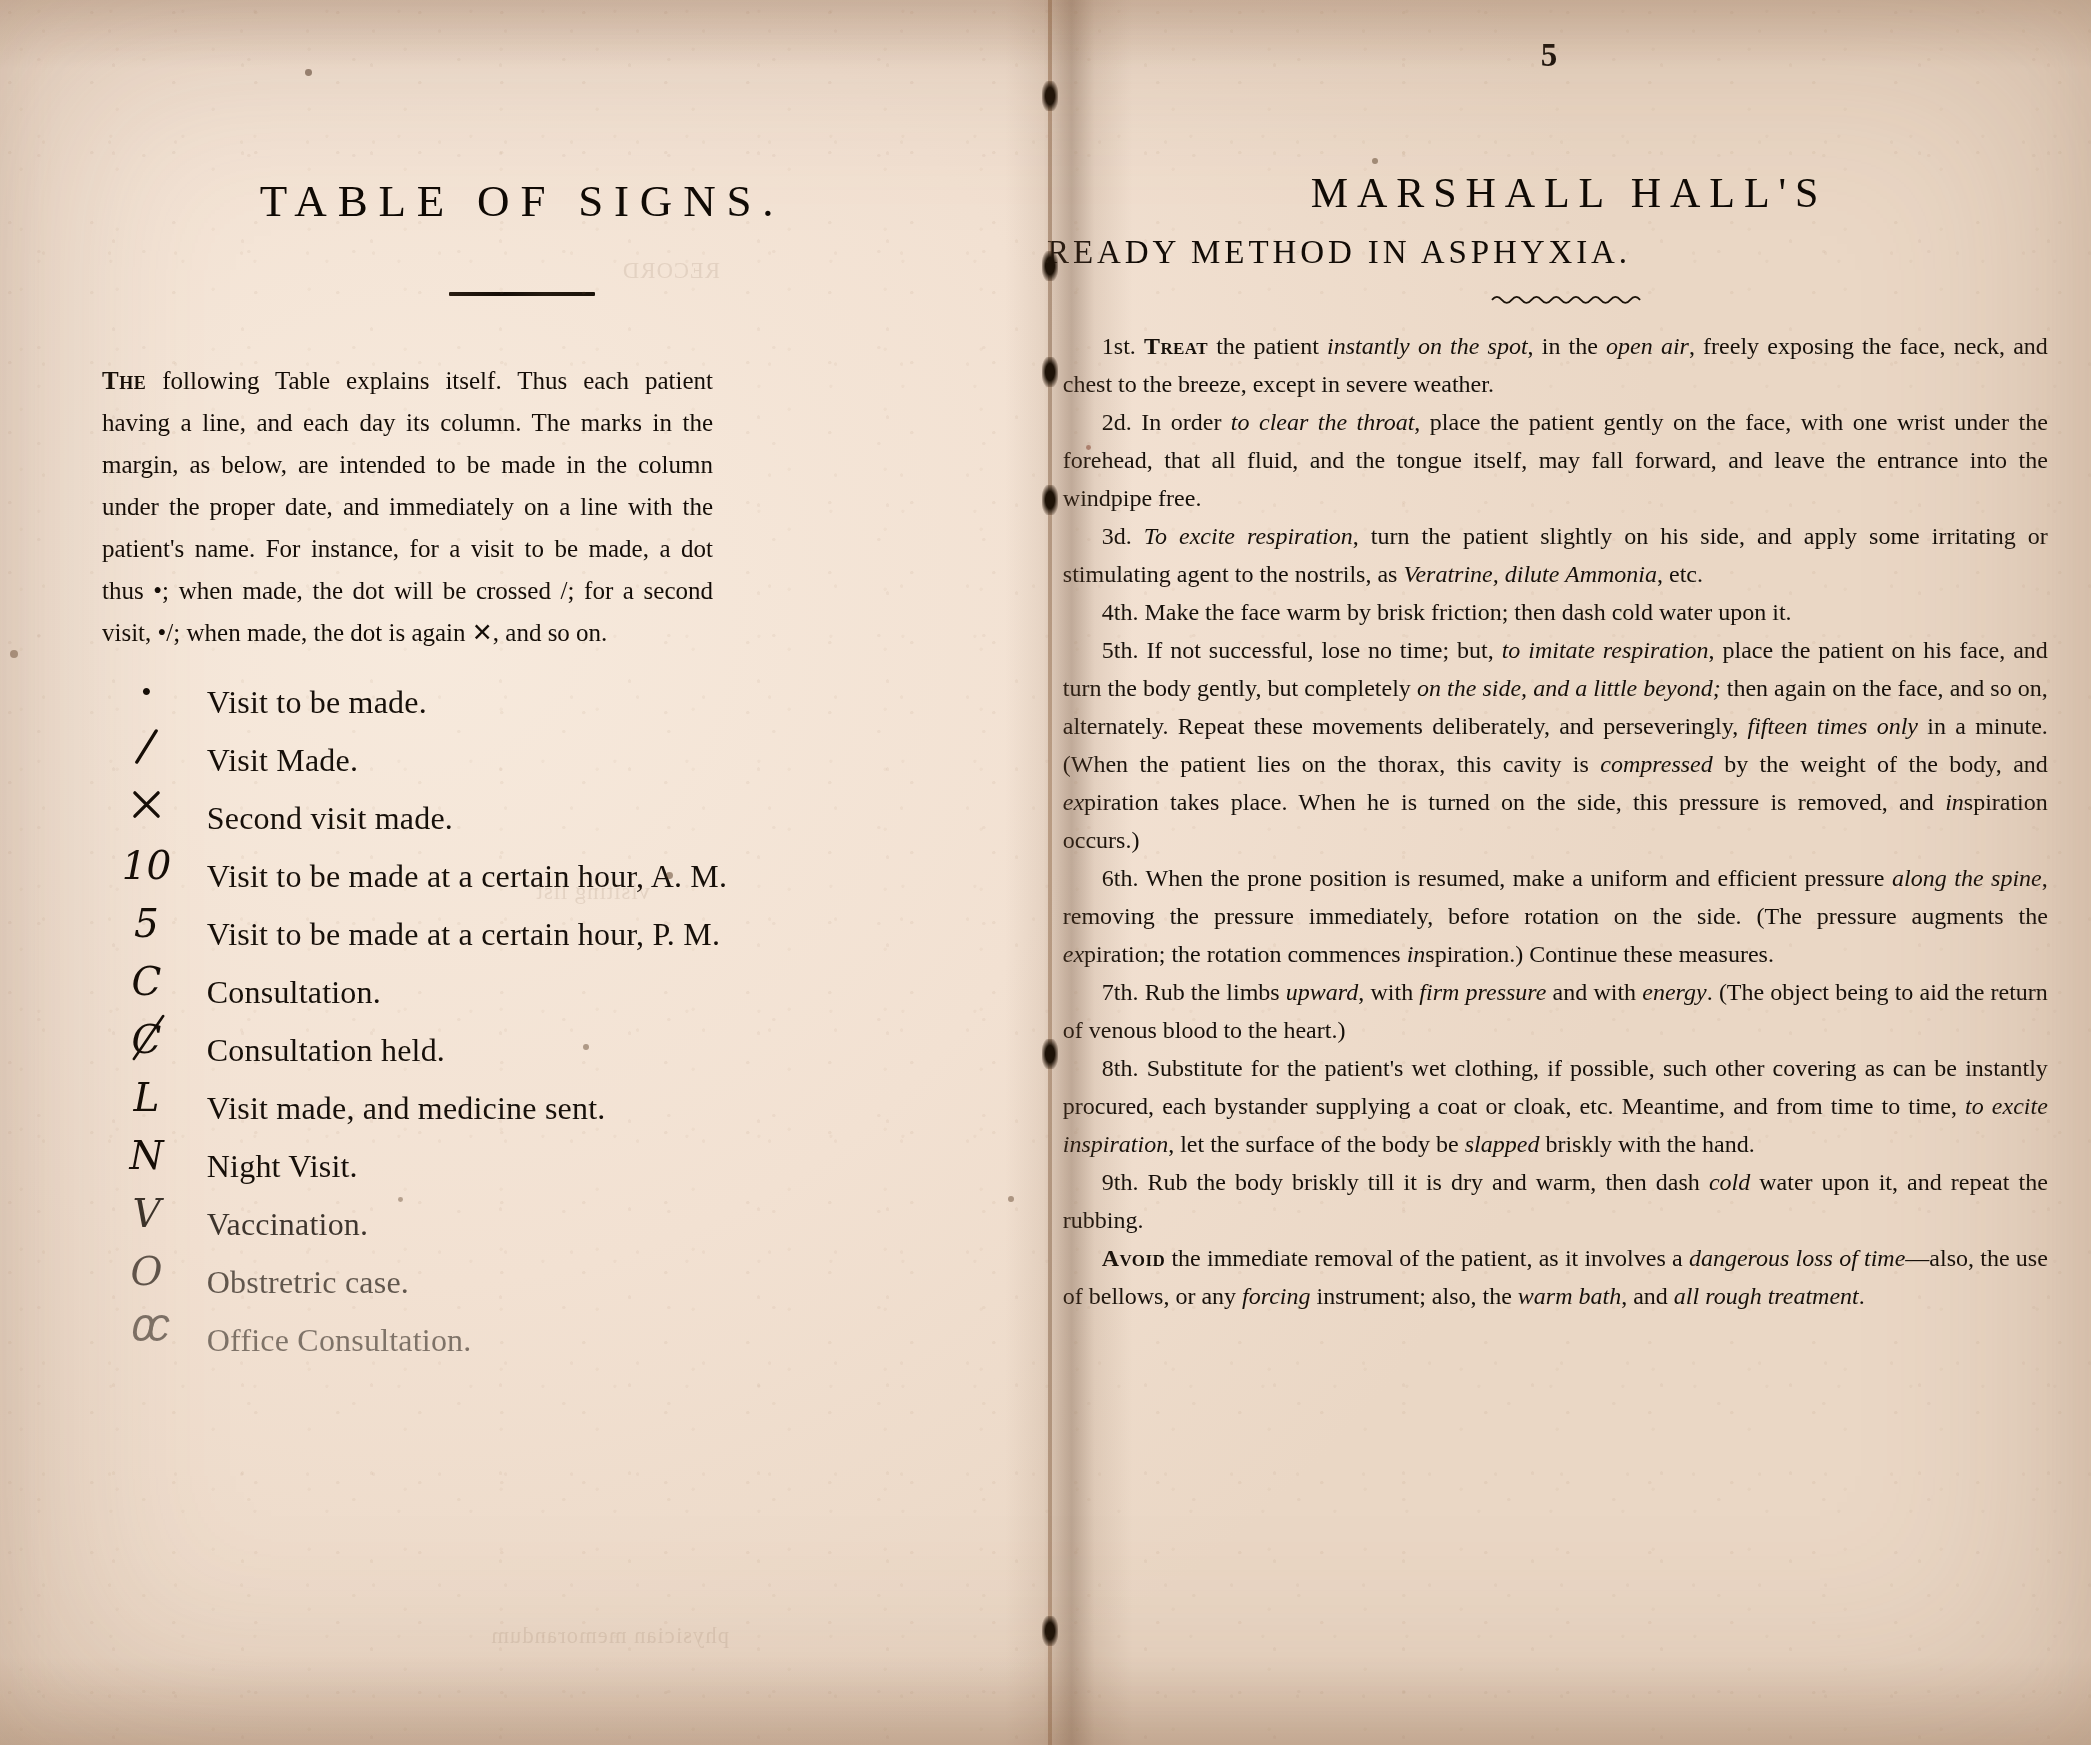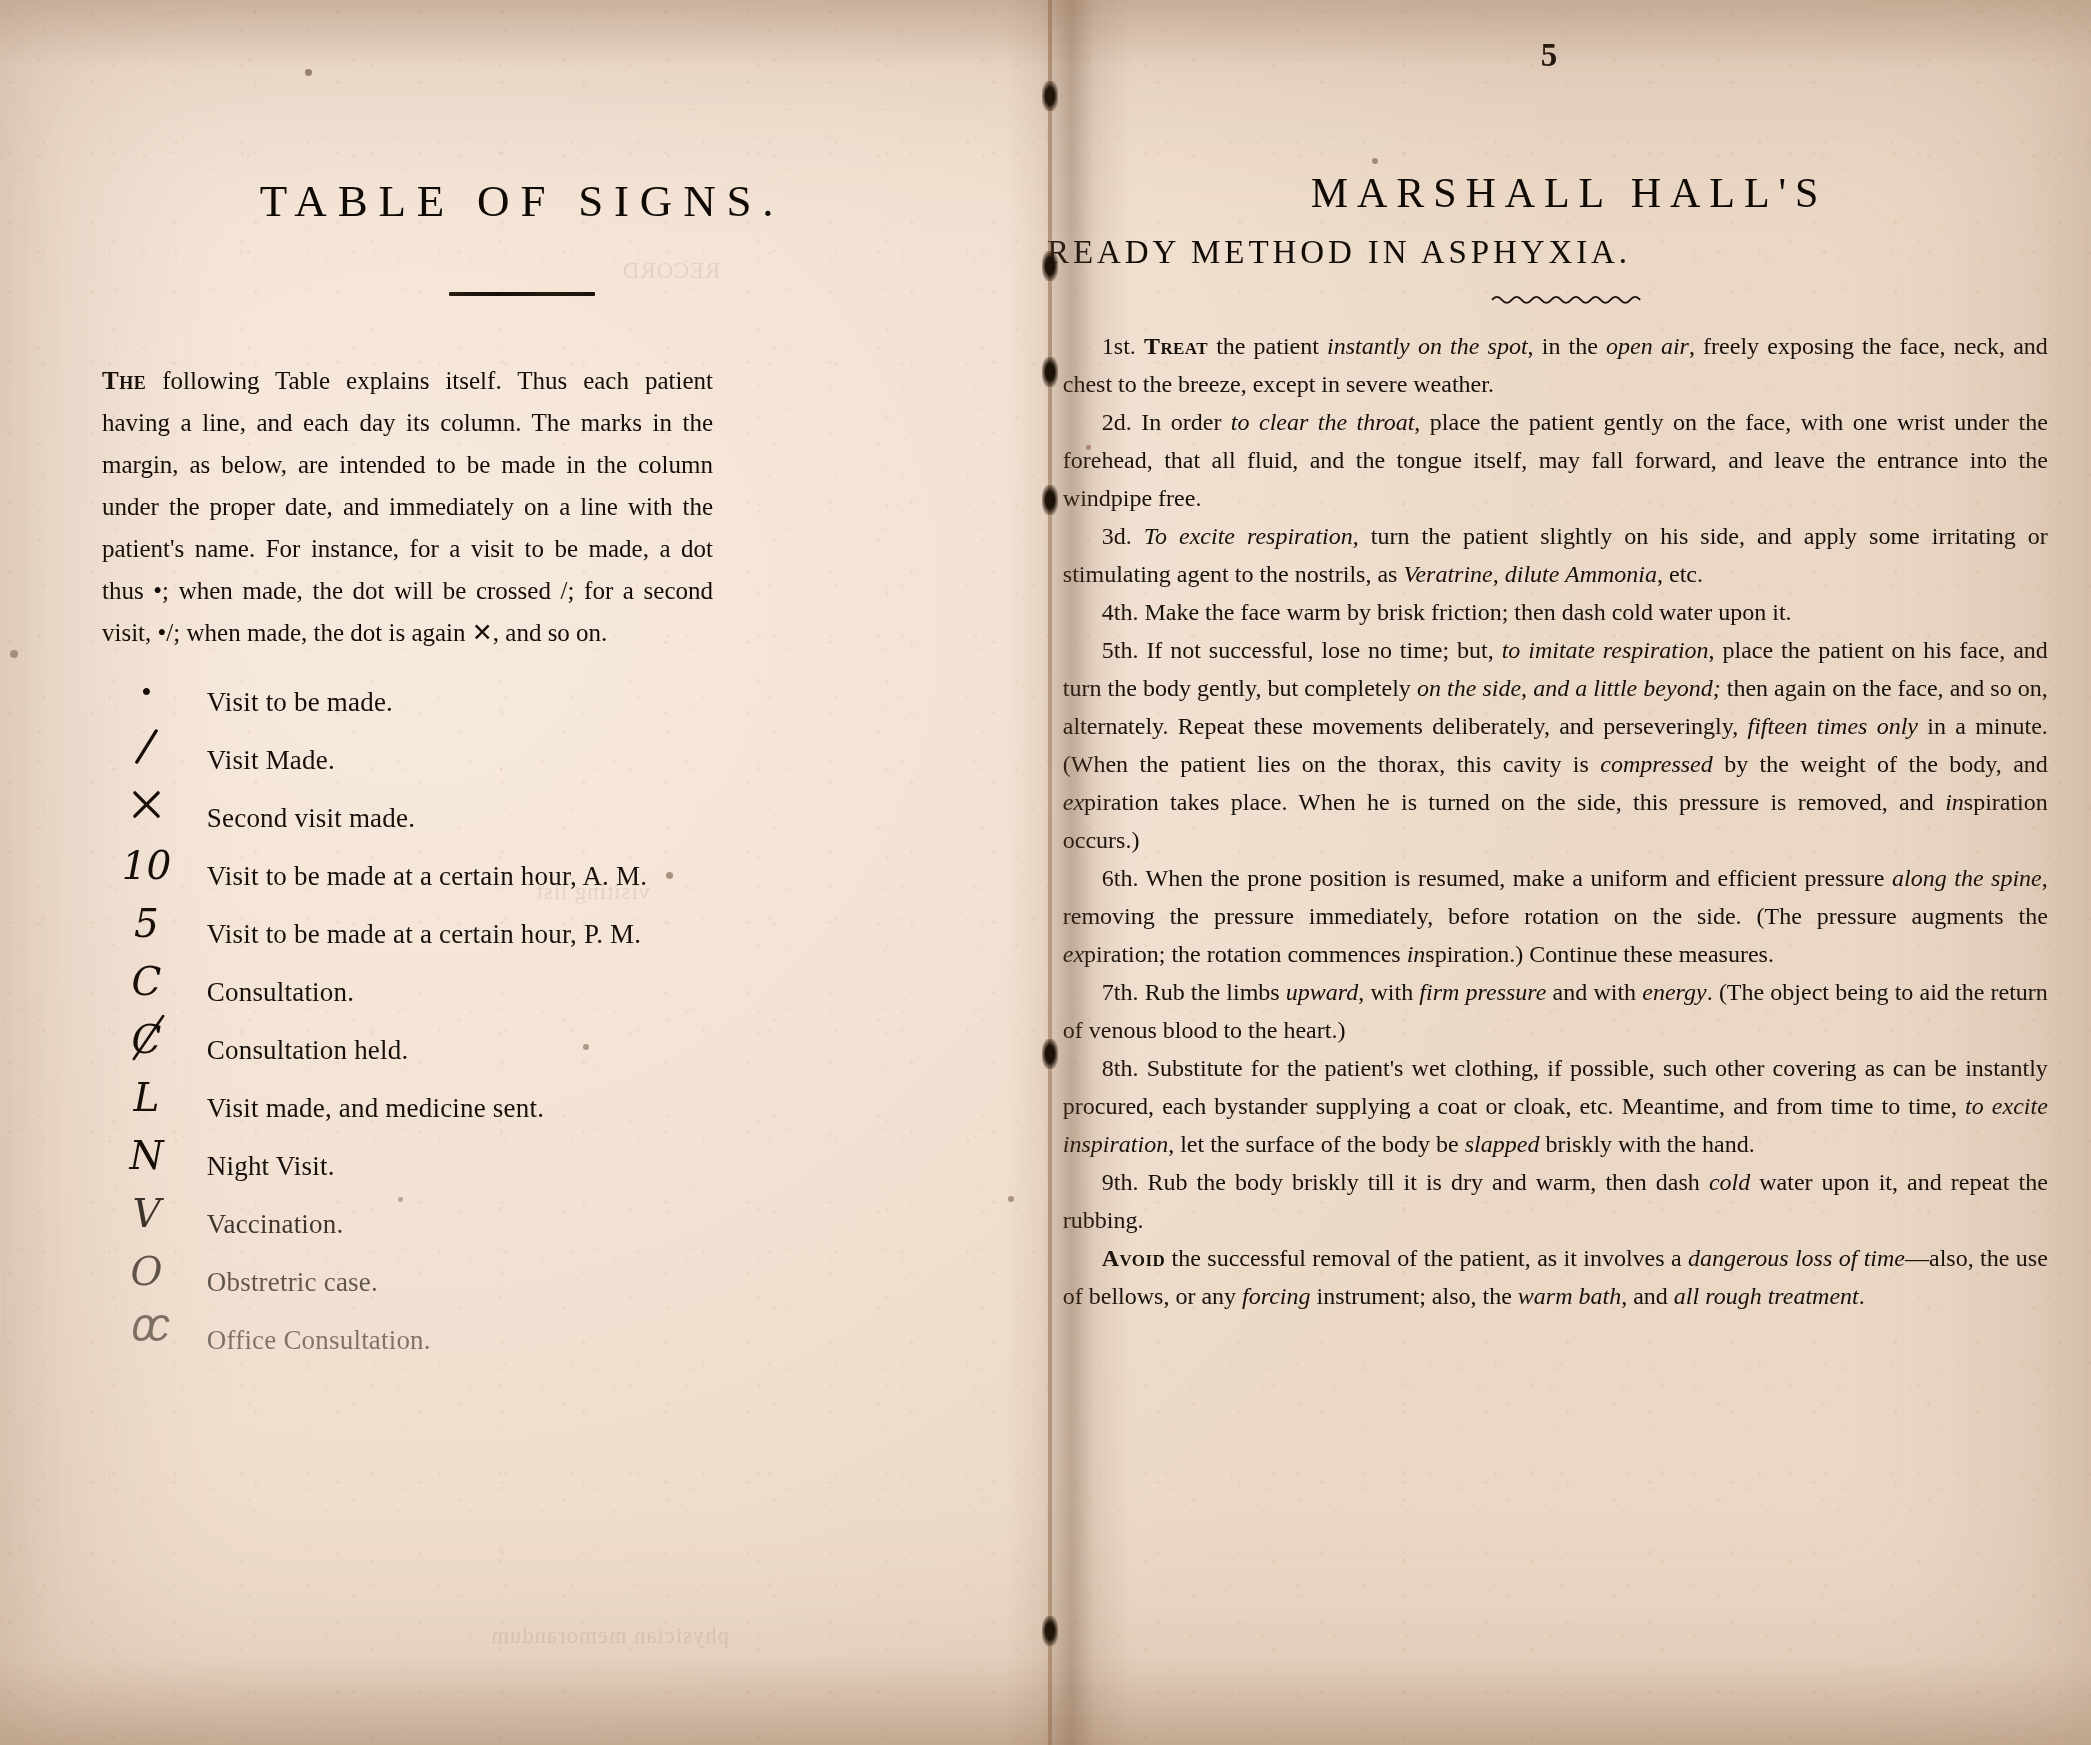--- a/index.html
+++ b/index.html
@@ -101,21 +101,21 @@
   }
   .signrow .mark{
     width:89px;flex:0 0 89px;text-align:center;
     font-size:33px;color:#140d07;line-height:1;
   }
   .signrow .mark.script{
     font-family:"DejaVu Serif", serif;
     font-style:italic;font-size:39px;font-weight:500;
   }
   .signrow .desc{
-    font-size:27px;color:#17100a;padding-left:15.8px;letter-spacing:0.2px;margin-top:23px;
+    font-size:32px;color:#17100a;padding-left:15.8px;letter-spacing:0.2px;margin-top:23px;
   }
   .fade1{opacity:.82;}
   .fade2{opacity:.66;}
   .fade3{opacity:.52;}
 
   
   .hall-title{
     position:absolute;top:169px;left:0;right:0;text-align:center;
     font-size:42px;letter-spacing:8.9px;color:#100b06;
   }
@@ -242,21 +242,21 @@
     <div class="body-right" id="bodyright">
         <p><span>1st.</span> <span class="sc">Treat</span><span> the patient </span><i>instantly on the spot</i><span>, in the </span><i>open air</i><span>, freely exposing the face, neck, and chest to the breeze, except in severe weather.</span></p>
         <p><span>2d.</span> <span> In order </span><i>to clear the throat</i><span>, place the patient gently on the face, with one wrist under the forehead, that all fluid, and the tongue itself, may fall forward, and leave the entrance into the windpipe free.</span></p>
         <p><span>3d.</span> <span>  </span><i>To excite respiration</i><span>, turn the patient slightly on his side, and apply some irritating or stimulating agent to the nostrils, as </span><i>Veratrine, dilute Ammonia</i><span>, etc.</span></p>
         <p><span>4th.</span> <span> Make the face warm by brisk friction; then dash cold water upon it.</span></p>
         <p><span>5th.</span> <span> If not successful, lose no time; but, </span><i>to imitate respiration</i><span>, place the patient on his face, and turn the body gently, but completely </span><i>on the side, and a little beyond;</i><span> then again on the face, and so on, alternately.  Repeat these movements deliberately, and perseveringly, </span><i>fifteen times only</i><span> in a minute.  (When the patient lies on the thorax, this cavity is </span><i>compressed</i><span> by the weight of the body, and </span><i>ex</i><span>piration takes place.  When he is turned on the side, this pressure is removed, and </span><i>in</i><span>spiration occurs.)</span></p>
         <p><span>6th.</span> <span> When the prone position is resumed, make a uniform and efficient pressure </span><i>along the spine</i><span>, removing the pressure immediately, before rotation on the side.  (The pressure augments the </span><i>ex</i><span>piration; the rotation commences </span><i>in</i><span>spiration.)  Continue these measures.</span></p>
         <p><span>7th.</span> <span> Rub the limbs </span><i>upward</i><span>, with </span><i>firm pressure</i><span> and with </span><i>energy</i><span>.  (The object being to aid the return of venous blood to the heart.)</span></p>
         <p><span>8th.</span> <span> Substitute for the patient's wet clothing, if possible, such other covering as can be instantly procured, each bystander supplying a coat or cloak, etc.  Meantime, and from time to time, </span><i>to excite inspiration</i><span>, let the surface of the body be </span><i>slapped</i><span> briskly with the hand.</span></p>
         <p><span>9th.</span> <span> Rub the body briskly till it is dry and warm, then dash </span><i>cold</i><span> water upon it, and repeat the rubbing.</span></p>
-        <p><span class="sc">Avoid</span><span> the successful removal of the patient, as it involves a </span><i>dangerous loss of time</i><span>—also, the use of bellows, or any </span><i>forcing</i><span> instrument; also, the </span><i>warm bath</i><span>, and </span><i>all rough treatment</i><span>.</span></p>
+        <p><span class="sc">Avoid</span><span> the immediate removal of the patient, as it involves a </span><i>dangerous loss of time</i><span>—also, the use of bellows, or any </span><i>forcing</i><span> instrument; also, the </span><i>warm bath</i><span>, and </span><i>all rough treatment</i><span>.</span></p>
       </div>
 
     <div class="spot" style="top:158px;left:325px;width:5.9px;height:5.9px;background:rgba(90,62,38,.5);"></div>
     <div class="spot" style="top:445px;left:39px;width:4.9px;height:4.9px;background:rgba(130,55,35,.5);"></div>
     <div class="spot" style="top:1196px;left:-39px;width:5.9px;height:5.9px;background:rgba(90,62,38,.45);"></div>
   </div>
 
   <div class="gutter"></div>
   <div class="thread"></div>
   <div class="stitch" style="top:81px;"></div>

